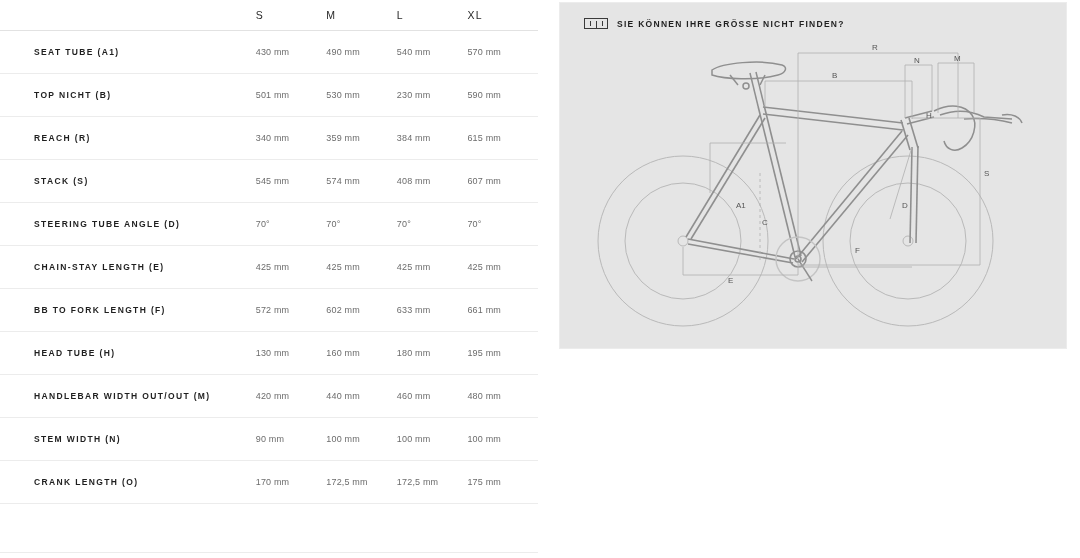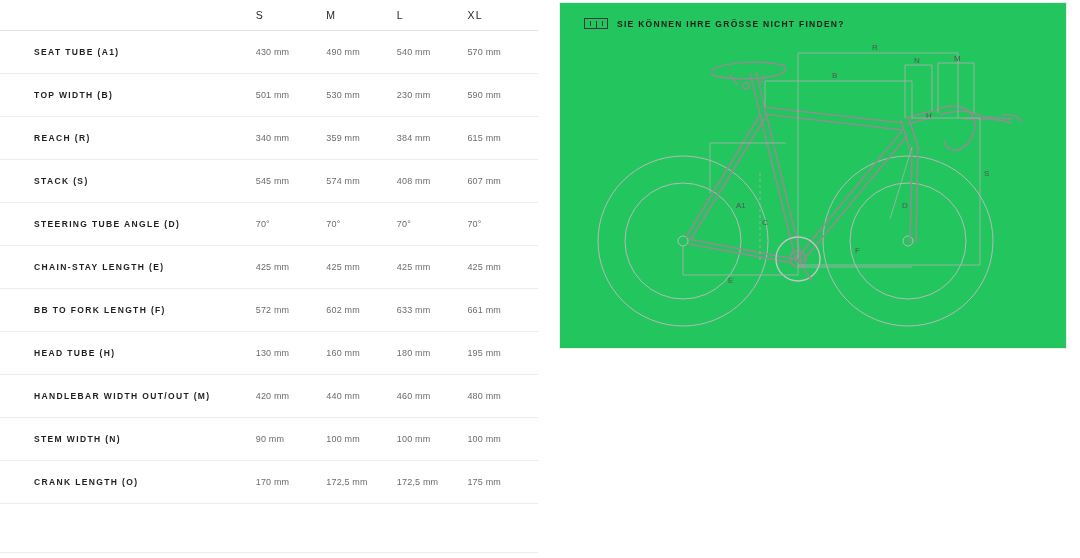--- a/index.html
+++ b/index.html
@@ -72,21 +72,21 @@
   }
   thead th.head-label { padding-left: 34px; }
 
   
   .diagram-panel {
     position: absolute;
     left: 559px;
     top: 2px;
     width: 508px;
     height: 347px;
-    background: #22c55e;
+    background: #e5e5e5;
     border: 1px solid #ececec;
     box-sizing: border-box;
   }
   .panel-header {
     position: absolute;
     left: 24px;
     top: 15px;
     display: flex;
     align-items: center;
     gap: 9px;
@@ -157,21 +157,21 @@
       </thead>
       <tbody>
         <tr>
           <td class="lbl">SEAT TUBE (A1)</td>
           <td>430 mm</td>
           <td>490 mm</td>
           <td>540 mm</td>
           <td>570 mm</td>
         </tr>
         <tr>
-          <td class="lbl">TOP WIDTH (B)</td>
+          <td class="lbl">TOP NICHT (B)</td>
           <td>501 mm</td>
           <td>530 mm</td>
           <td>230 mm</td>
           <td>590 mm</td>
         </tr>
         <tr>
           <td class="lbl">REACH (R)</td>
           <td>340 mm</td>
           <td>359 mm</td>
           <td>384 mm</td>

